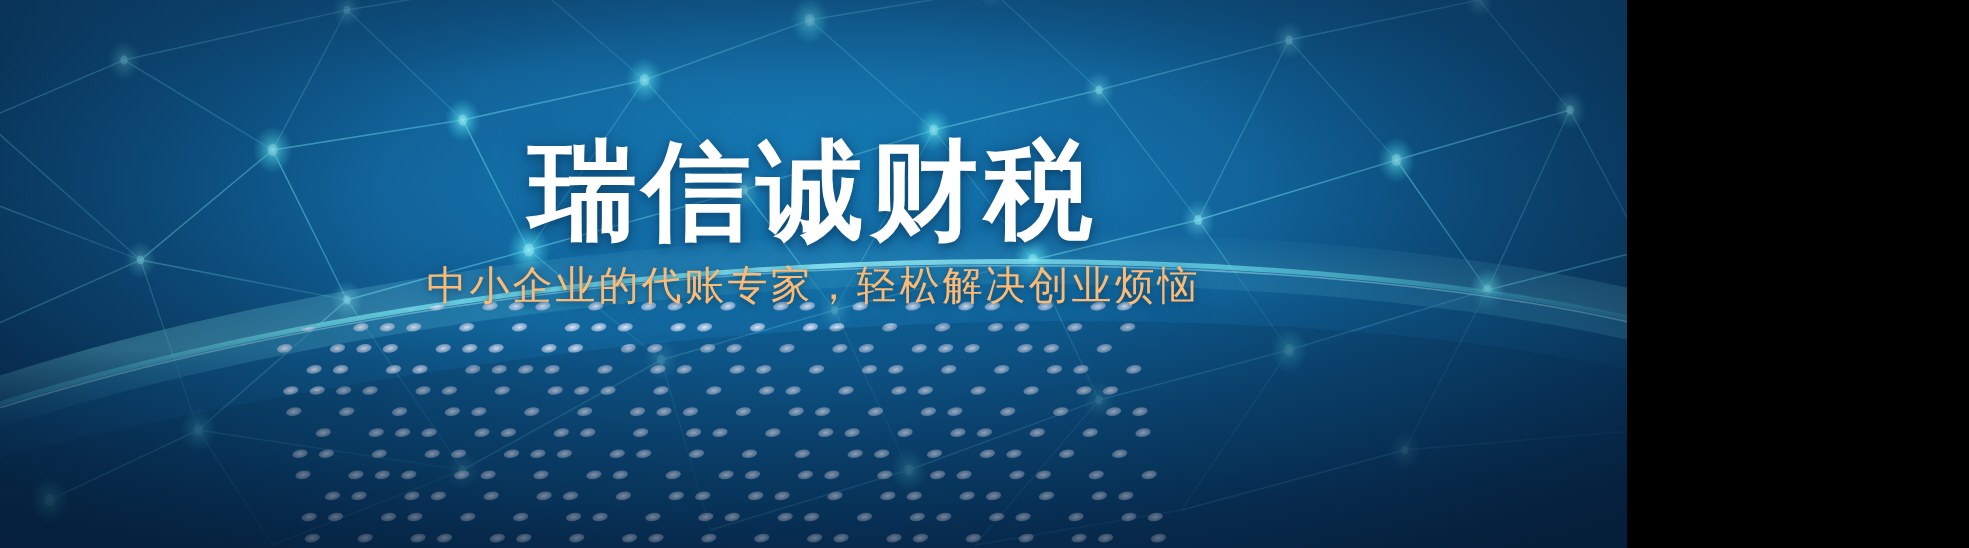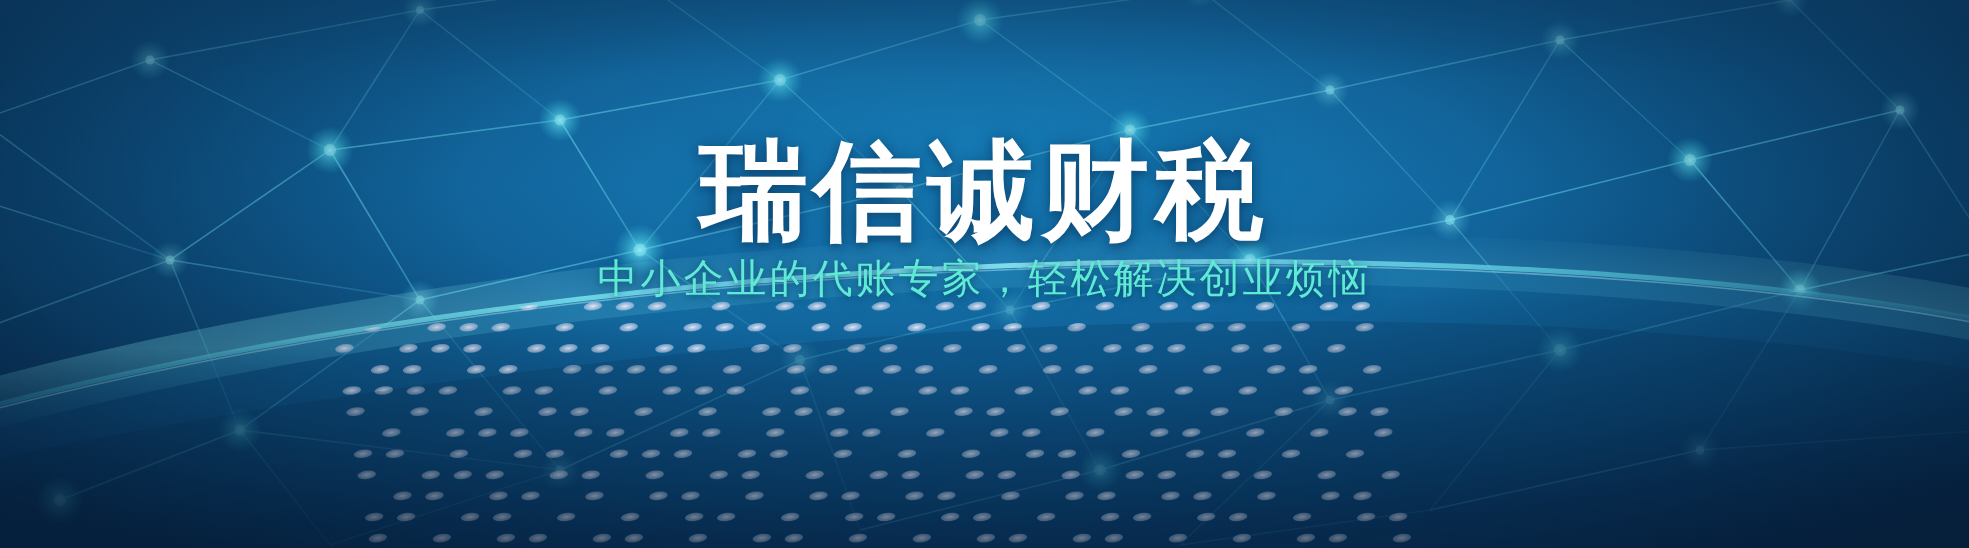--- a/index.html
+++ b/index.html
@@ -2,21 +2,21 @@
 <html><head>
 <meta charset="utf-8">
 <style>
   html, body {
     margin: 0;
     padding: 0;
     background: #000;
   }
   #banner {
     position: relative;
-    width: 1969px;
+    width: 1627px;
     height: 548px;
     overflow: hidden;
     font-family: "Liberation Sans", "DejaVu Sans", sans-serif;
     background: #0b2f52;
     user-select: none;
   }
   
   .layer {
     position: absolute;
     inset: 0;
@@ -69,27 +69,27 @@
     font-size: 108px;
     line-height: 1.18;
     letter-spacing: 6px;
     color: #ffffff;
     white-space: nowrap;
     text-shadow:
       0 0 26px rgba(10,60,105,0.55),
       0 3px 10px rgba(5,32,60,0.45);
   }
   #subhead {
-    margin-top: 0;
-    font-family: Liberation Serif, serif;
+    margin-top: 6px;
+    font-family: Liberation Sans, sans-serif;
     font-weight: 500;
     font-size: 40px;
     line-height: 1.2;
     letter-spacing: 3px;
-    color: #5eead4;
+    color: #fdba74;
     white-space: nowrap;
     text-shadow:
       0 0 20px rgba(12,70,115,0.60),
       0 2px 6px rgba(5,32,60,0.40);
   }
 </style>
 </head>
 <body>
 
 <div id="banner">

